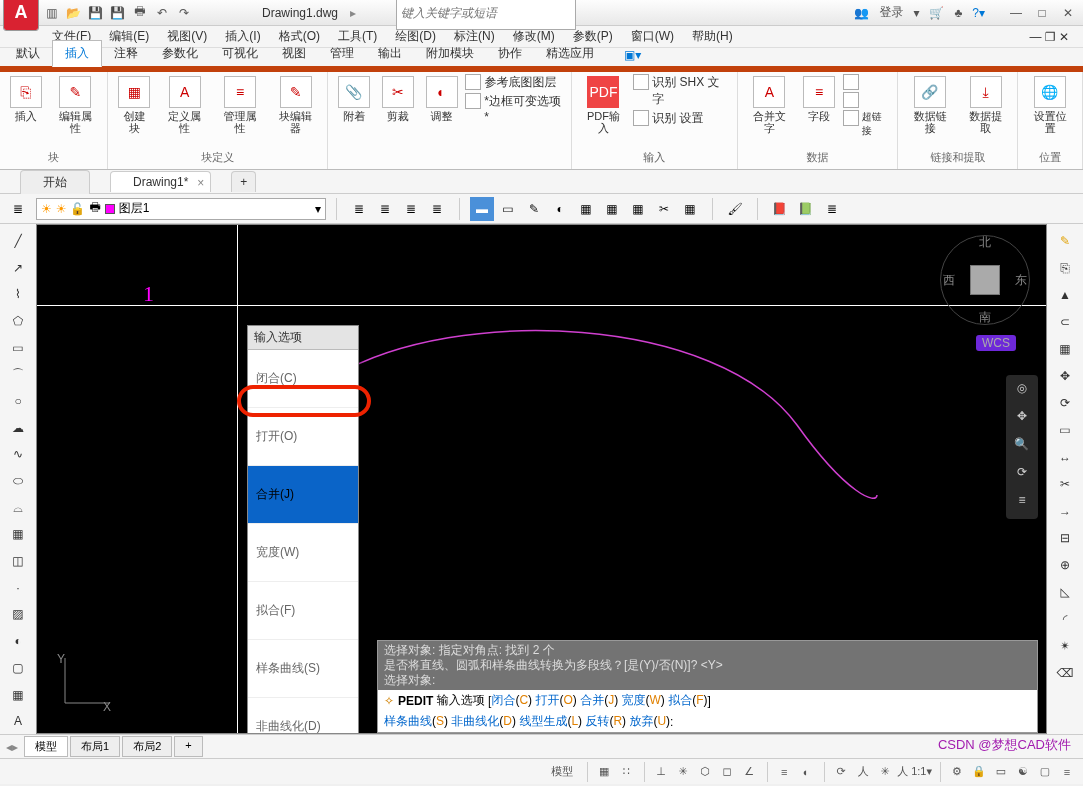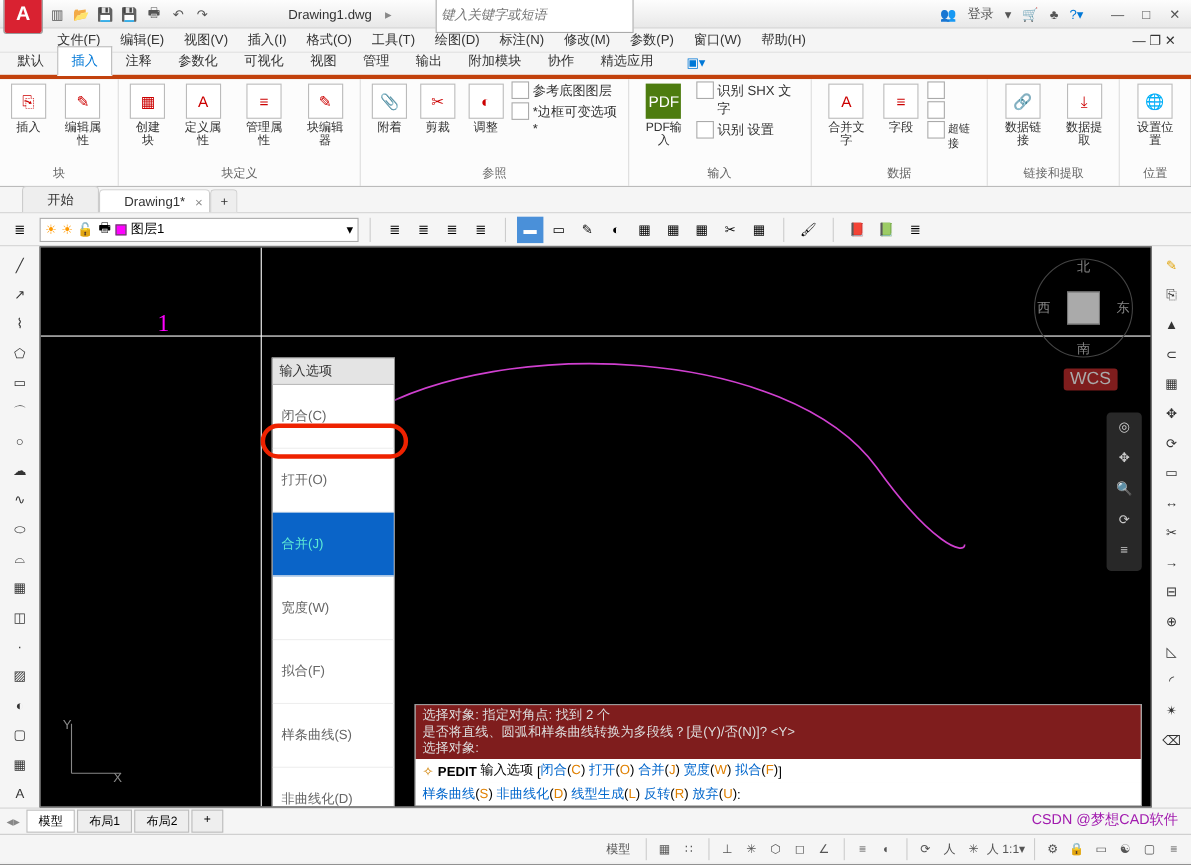--- a/index.html
+++ b/index.html
@@ -8,64 +8,64 @@
 .app-icon{width:34px;height:34px;background:#d92231;color:#fff;font-weight:bold;font-size:18px;display:flex;align-items:center;justify-content:center;margin-right:6px;position:relative;z-index:5;border-radius:2px;outline:1px solid #999}
 .qat{display:flex;gap:6px;align-items:center}
 .qat span{width:16px;height:16px;display:inline-flex;align-items:center;justify-content:center;color:#555}
 .titlebar .docname{margin-left:70px;color:#333}
 .titlebar .search{margin-left:40px;width:180px;height:34px;border:1px solid #aaa;padding:0 4px;color:#888;font-style:italic;background:#fff}
 .titlebar .right{margin-left:auto;display:flex;gap:10px;align-items:center;color:#555}
 .sysbtns{display:flex;gap:4px;margin-left:10px}
 .sysbtns span{width:22px;text-align:center}
 .menubar{height:22px;display:flex;align-items:center;padding-left:44px;gap:2px;background:#f5f5f5;border-bottom:1px solid #ddd}
 .menubar span{padding:2px 8px;color:#333}
-.ribtabs{height:24px;display:flex;align-items:flex-end;padding-left:4px;background:#f5f5f5;border-bottom:4px solid #c2410c}
+.ribtabs{height:24px;display:flex;align-items:flex-end;padding-left:4px;background:#f5f5f5;border-bottom:6px solid #c2410c}
 .ribtabs span{padding:4px 12px;color:#333}
 .ribtabs .active{background:#fff;border:1px solid #bbb;border-bottom:1px solid #fff;color:#0078d7;position:relative;top:1px}
 .ribbon{height:98px;background:#fcfcfc;border-bottom:1px solid #bbb;display:flex}
 .panel{border-right:1px solid #ddd;padding:2px 6px;display:flex;flex-direction:column;justify-content:space-between}
 .panel .body{display:flex;gap:4px;align-items:flex-start;flex:1}
 .panel .title{text-align:center;color:#666;font-size:11px;padding:2px 0}
 .bigbtn{display:flex;flex-direction:column;align-items:center;gap:2px;padding:2px 4px;min-width:34px}
 .bigbtn .ic{width:32px;height:32px;border:1px solid #bbb;background:#fff;display:flex;align-items:center;justify-content:center;color:#c00;font-size:14px}
 .bigbtn .lbl{font-size:11px;color:#333;text-align:center;line-height:12px}
 .smallrows{display:flex;flex-direction:column;gap:2px}
 .smallrows div{display:flex;gap:3px;color:#333;font-size:11px}
 .smic{width:16px;height:16px;border:1px solid #aaa;background:#fff;display:inline-block}
-.filetabs{height:24px;background:#f5f5f5;display:flex;align-items:flex-end;padding-left:20px;gap:0;border-bottom:1px solid #ccc}
+.filetabs{height:24px;background:#f5f5f5;display:flex;align-items:center;padding-left:20px;gap:20px;border-bottom:1px solid #ccc}
 .ftab{padding:3px 22px;background:#eee;border:1px solid #ccc;border-bottom:none;border-radius:4px 4px 0 0;color:#333;position:relative}
 .ftab.active{background:#fff}
 .ftab .x{position:absolute;right:6px;top:4px;color:#888}
 .layerbar{height:30px;background:#f5f5f5;border-bottom:1px solid #ccc;display:flex;align-items:center;padding:0 6px;gap:6px}
 .layerbar .combo{width:290px;height:22px;border:1px solid #aaa;background:#fff;display:flex;align-items:center;padding:0 4px;gap:4px}
 .layerbar .sw{width:10px;height:10px;background:#f0f;border:1px solid #555}
 .tb{display:flex;gap:2px;align-items:center}
 .tb span{width:24px;height:24px;display:inline-flex;align-items:center;justify-content:center;border:1px solid transparent}
 .sep{width:1px;height:22px;background:#ccc;margin:0 4px}
 .main{position:relative;height:510px;display:flex}
 .ltool,.rtool{width:36px;background:#f5f5f5;display:flex;flex-direction:column;align-items:center;gap:1px;padding-top:4px}
 .ltool span,.rtool span{width:30px;height:26px;display:flex;align-items:center;justify-content:center;color:#333;border:1px solid transparent}
 .canvas{flex:1;background:#000;position:relative;overflow:hidden;border:1px solid #888}
 .cross-v{position:absolute;left:200px;top:0;width:1px;height:100%;background:#fff}
 .cross-h{position:absolute;top:80px;left:0;height:1px;width:100%;background:#fff}
 .num1{position:absolute;left:106px;top:56px;color:#f0f;font-size:22px;font-family:serif}
 .curve{position:absolute;left:300px;top:110px}
 .ucs{position:absolute;left:18px;bottom:20px;color:#888}
 .vcube{position:absolute;right:16px;top:10px;width:90px;height:90px;border:1px solid #444;border-radius:50%;display:flex;align-items:center;justify-content:center;color:#888;font-size:11px}
 .vcube .c{width:30px;height:30px;background:#aaa;border:1px solid #777}
-.wcs{position:absolute;right:30px;top:110px;background:#7f1d1d;color:#aaa;padding:1px 6px;border-radius:3px;font-size:16px}
+.wcs{position:absolute;right:30px;top:110px;background:#6d28d9;color:#aaa;padding:1px 6px;border-radius:3px;font-size:12px}
 .navbar{position:absolute;right:8px;top:150px;width:32px;background:rgba(80,80,80,.5);border-radius:4px;display:flex;flex-direction:column;align-items:center;padding:6px 0;gap:8px}
 .navbar span{color:#ccc;width:20px;height:20px;text-align:center}
 .ctxmenu{position:absolute;left:210px;top:100px;width:112px;background:#fff;border:1px solid #888;box-shadow:2px 2px 6px rgba(0,0,0,.4);z-index:20}
 .ctxmenu .hdr{background:#e4e4e4;padding:3px 6px;border-bottom:1px solid #bbb;color:#333}
 .ctxmenu .it{padding:20px 8px;border-bottom:1px solid #eee;color:#666}
-.ctxmenu .it.sel{background:#0a64c8;color:#5eead4}
+.ctxmenu .it.sel{background:#0a64c8;color:#000000}
 .red-oval{position:absolute;left:200px;top:160px;width:134px;height:32px;border:4px solid #e20;border-radius:16px;z-index:25;pointer-events:none}
 .cmdwin{position:absolute;left:340px;bottom:0;right:8px;background:#f5f5f5;border:1px solid #999;z-index:10}
-.cmdwin .hist{background:#7f1d1d;color:#ddd;padding:2px 6px;font-size:11px;line-height:15px}
+.cmdwin .hist{background:#737373;color:#ddd;padding:2px 6px;font-size:11px;line-height:15px}
 .cmdwin .line{background:#fff;padding:2px 6px;font-size:12px;display:flex;flex-wrap:wrap;gap:0;align-items:center}
 .opt{color:#0066cc}
 .key{color:#e08000}
 .bottombar{height:24px;background:#f5f5f5;border-top:1px solid #ccc;display:flex;align-items:center;padding:0 6px}
 .modeltabs{display:flex;gap:2px}
 .modeltabs span{padding:2px 10px;border:1px solid #bbb;background:#eee;font-size:11px}
 .modeltabs .act{background:#fff}
 .status{height:26px;background:#f5f5f5;border-top:1px solid #ccc;display:flex;align-items:center;justify-content:flex-end;padding:0 6px;gap:4px}
 .status .grp{display:flex;gap:2px;align-items:center;border-left:1px solid #ccc;padding-left:6px;margin-left:4px}
 .status span{width:20px;height:20px;display:inline-flex;align-items:center;justify-content:center;color:#555;font-size:11px}
@@ -188,26 +188,25 @@
         <div>
             <span class="smic"></span>
             <span>参考底图图层</span>
           </div>
         <div>
             <span class="smic"></span>
             <span>*边框可变选项*</span>
           </div>
       </div>
     </div>
-    <div class="title">参照</div>
-  </div>
-  <div class="panel">
-    <div class="body">
-      <div class="bigbtn">
-          <div class="ic" style="background:#4d7c0f;color:#fff;border:none">PDF</div>
+  </div>
+  <div class="panel">
+    <div class="body">
+      <div class="bigbtn">
+          <div class="ic" style="background:#ef4444;color:#fff;border:none">PDF</div>
           <div class="lbl">PDF输入</div>
         </div>
       <div class="smallrows">
         <div>
             <span class="smic"></span>
             <span>识别 SHX 文字</span>
           </div>
         <div>
             <span class="smic"></span>
             <span>识别 设置</span>

